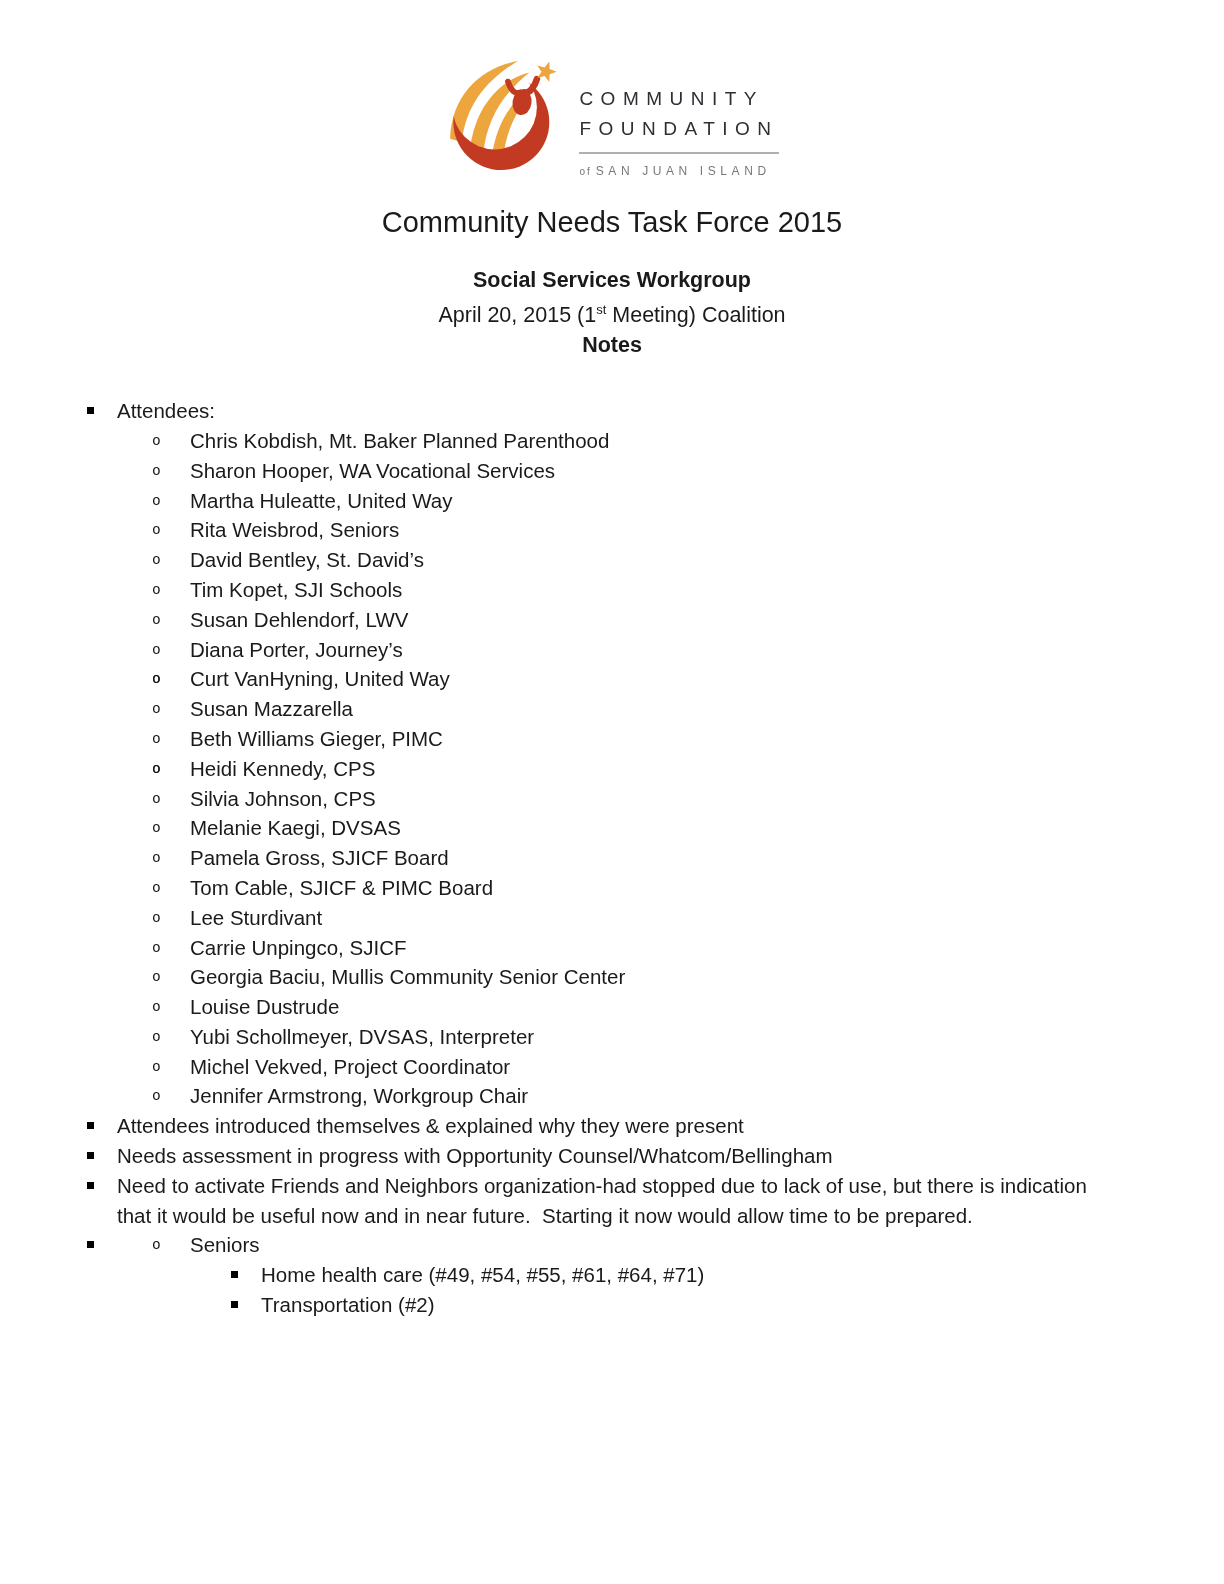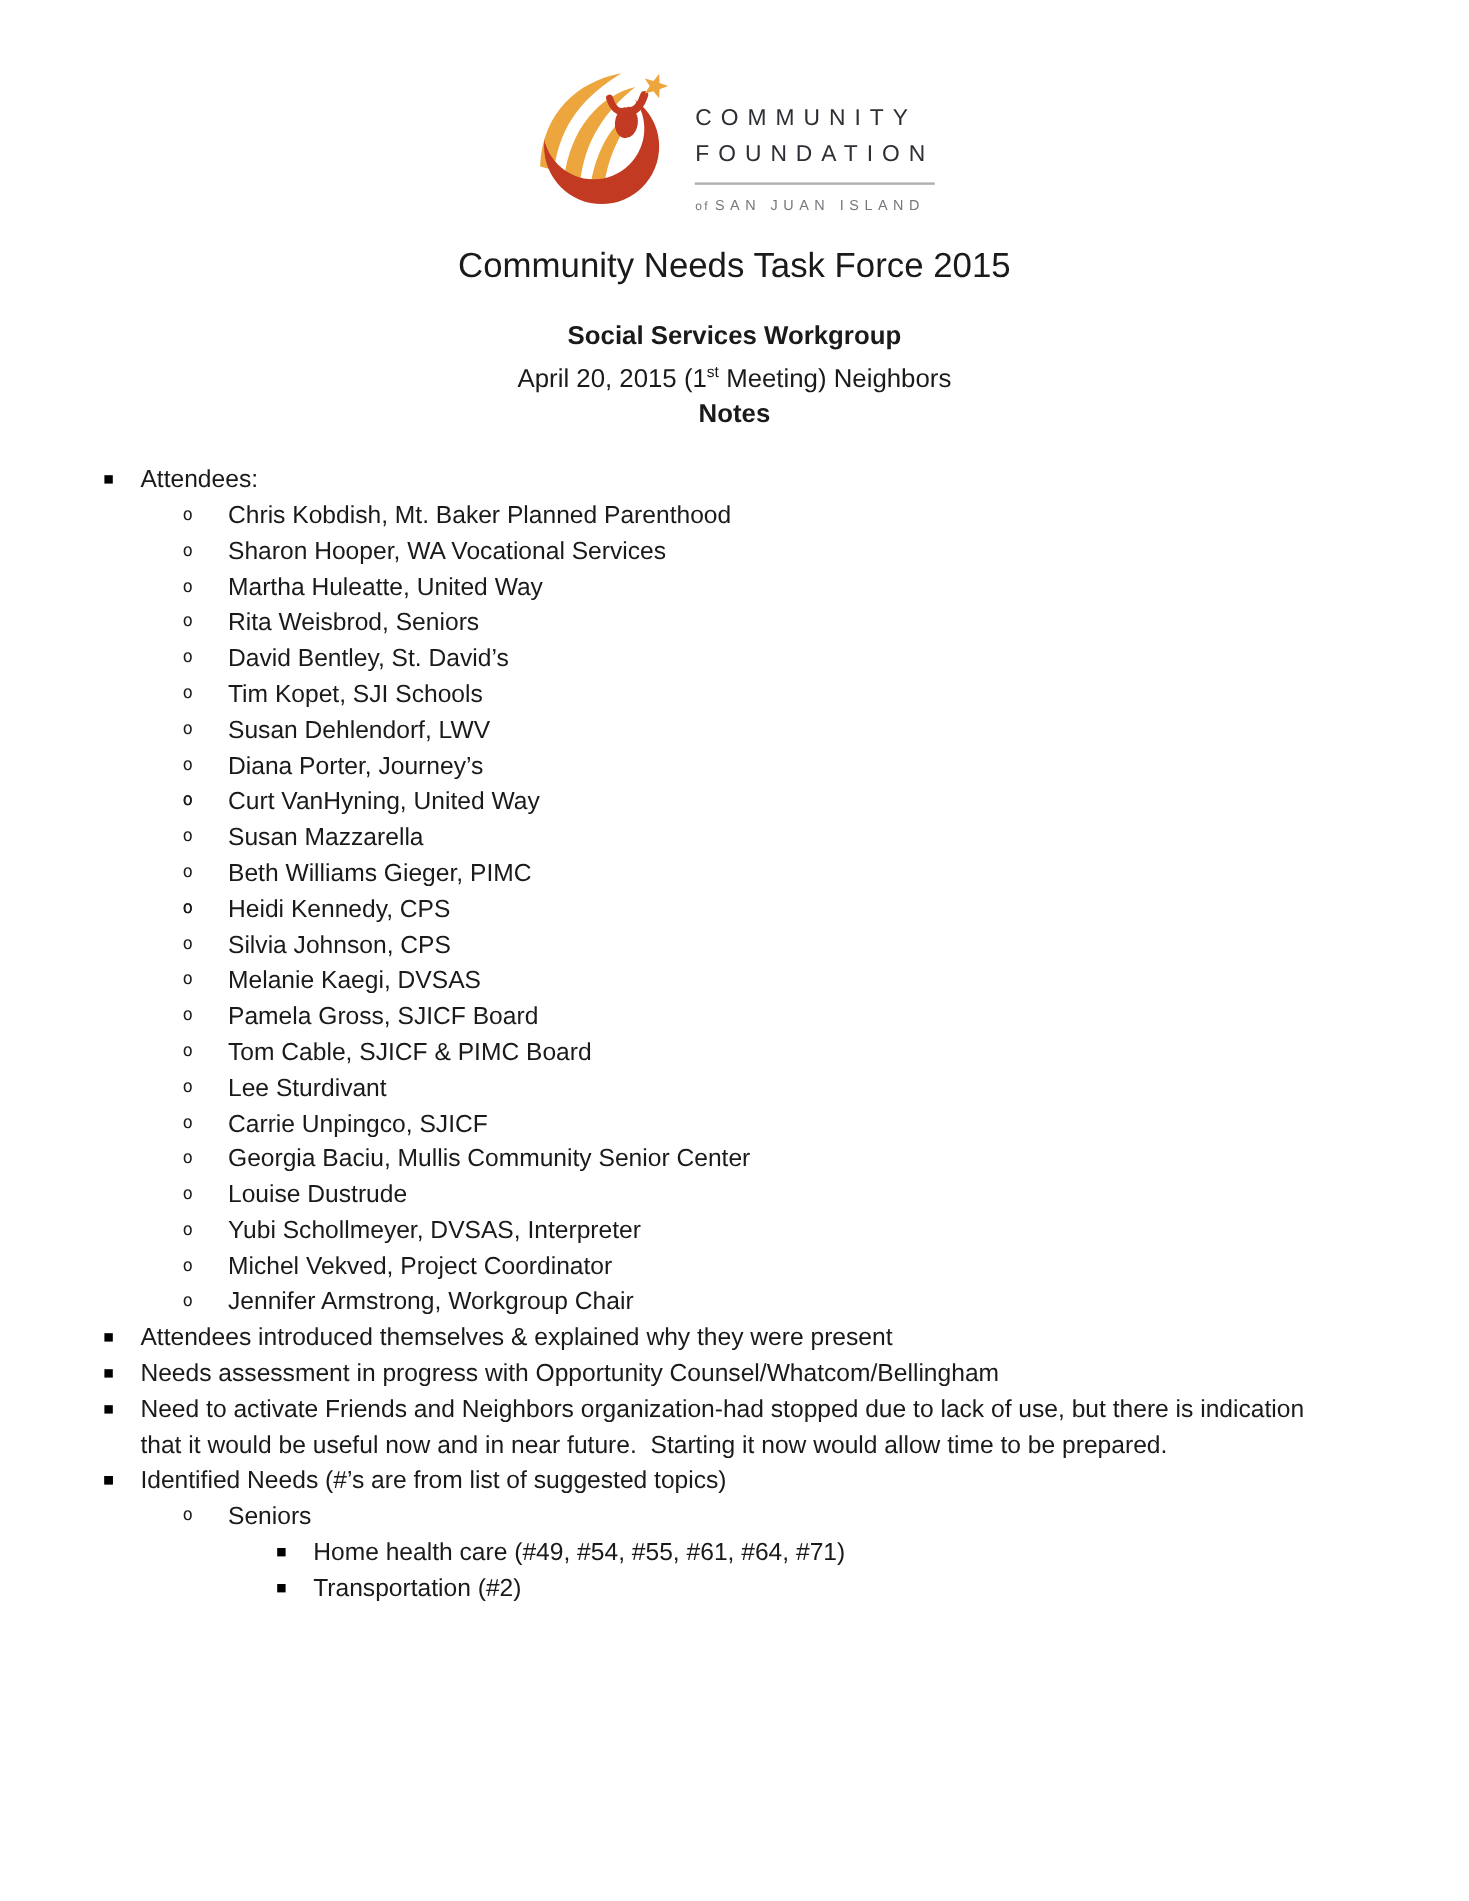--- a/index.html
+++ b/index.html
@@ -26,21 +26,21 @@
   .wm-rule{border-top:2px solid var(--rule);margin:8px 0 10px;}
   .wm-tag{font-size:12px;letter-spacing:4.6px;color:var(--logo-tagline);white-space:nowrap;}
   .wm-tag .of{font-size:10px;letter-spacing:2px;margin-right:4px;}
   
   .doc-title{text-align:center;font-size:29px;margin-top:26px;}
   .doc-sub{text-align:center;font-size:21.5px;font-weight:bold;margin-top:26px;line-height:30px;}
   .doc-date{text-align:center;font-size:21.5px;line-height:30px;}
   .doc-date sup{font-size:13px;}
   .doc-notes{text-align:center;font-size:21.5px;font-weight:bold;line-height:30px;}
   
-  .content{margin-top:25px;font-size:20.5px;line-height:29.8px;padding-right:118px;}
+  .content{margin-top:36px;font-size:20.5px;line-height:29.8px;padding-right:118px;}
   .content ul{list-style:none;margin:0;padding:0;}
   .li1{position:relative;padding-left:117px;}
   .li1 > .mk-sq{left:87px;}
   .li2{position:relative;padding-left:73px;}
   .li2 > .mk-o{position:absolute;left:35px;top:0;font-size:14.5px;font-family:"DejaVu Sans Mono",monospace;color:var(--body-text);}
   .li3{position:relative;padding-left:71px;}
   .li3 > .mk-sq{left:41px;}
   .mk-sq{position:absolute;top:11px;width:7px;height:7px;background:#000;}
   .txt{white-space:pre-wrap;}
 </style>
@@ -78,21 +78,21 @@
     <div class="wordmark">
       <div class="wm-line">COMMUNITY</div>
       <div class="wm-line">FOUNDATION</div>
       <div class="wm-rule"></div>
       <div class="wm-tag"><span class="of">of</span><span>SAN JUAN ISLAND</span></div>
     </div>
   </div>
 
   <div class="doc-title">Community Needs Task Force 2015</div>
   <div class="doc-sub">Social Services Workgroup</div>
-  <div class="doc-date"><span>April 20, 2015 (1</span><sup>st</sup><span> Meeting) Neighbors</span></div>
+  <div class="doc-date"><span>April 20, 2015 (1</span><sup>st</sup><span> Meeting) Coalition</span></div>
   <div class="doc-notes">Notes</div>
 
   <div class="content">
 
     <ul>
       <li class="li1">
         <span class="mk-sq"></span>
         <span class="txt">Attendees:</span>
         <ul>
 
@@ -240,21 +240,20 @@
         </li>
 
         <li class="li1">
           <span class="mk-sq"></span>
         </li>
       </ul>
 
     <ul>
       <li class="li1">
         <span class="mk-sq"></span>
-        <span class="txt">Identified Needs (#’s are from list of suggested topics)</span>
         <ul>
           <li class="li2">
             <span class="mk-o">o</span>
             <span class="txt">Seniors</span>
             <ul>
 
                 <li class="li3">
                   <span class="mk-sq"></span>
                   <span class="txt">Home health care (#49, #54, #55, #61, #64, #71)</span>
                 </li>

